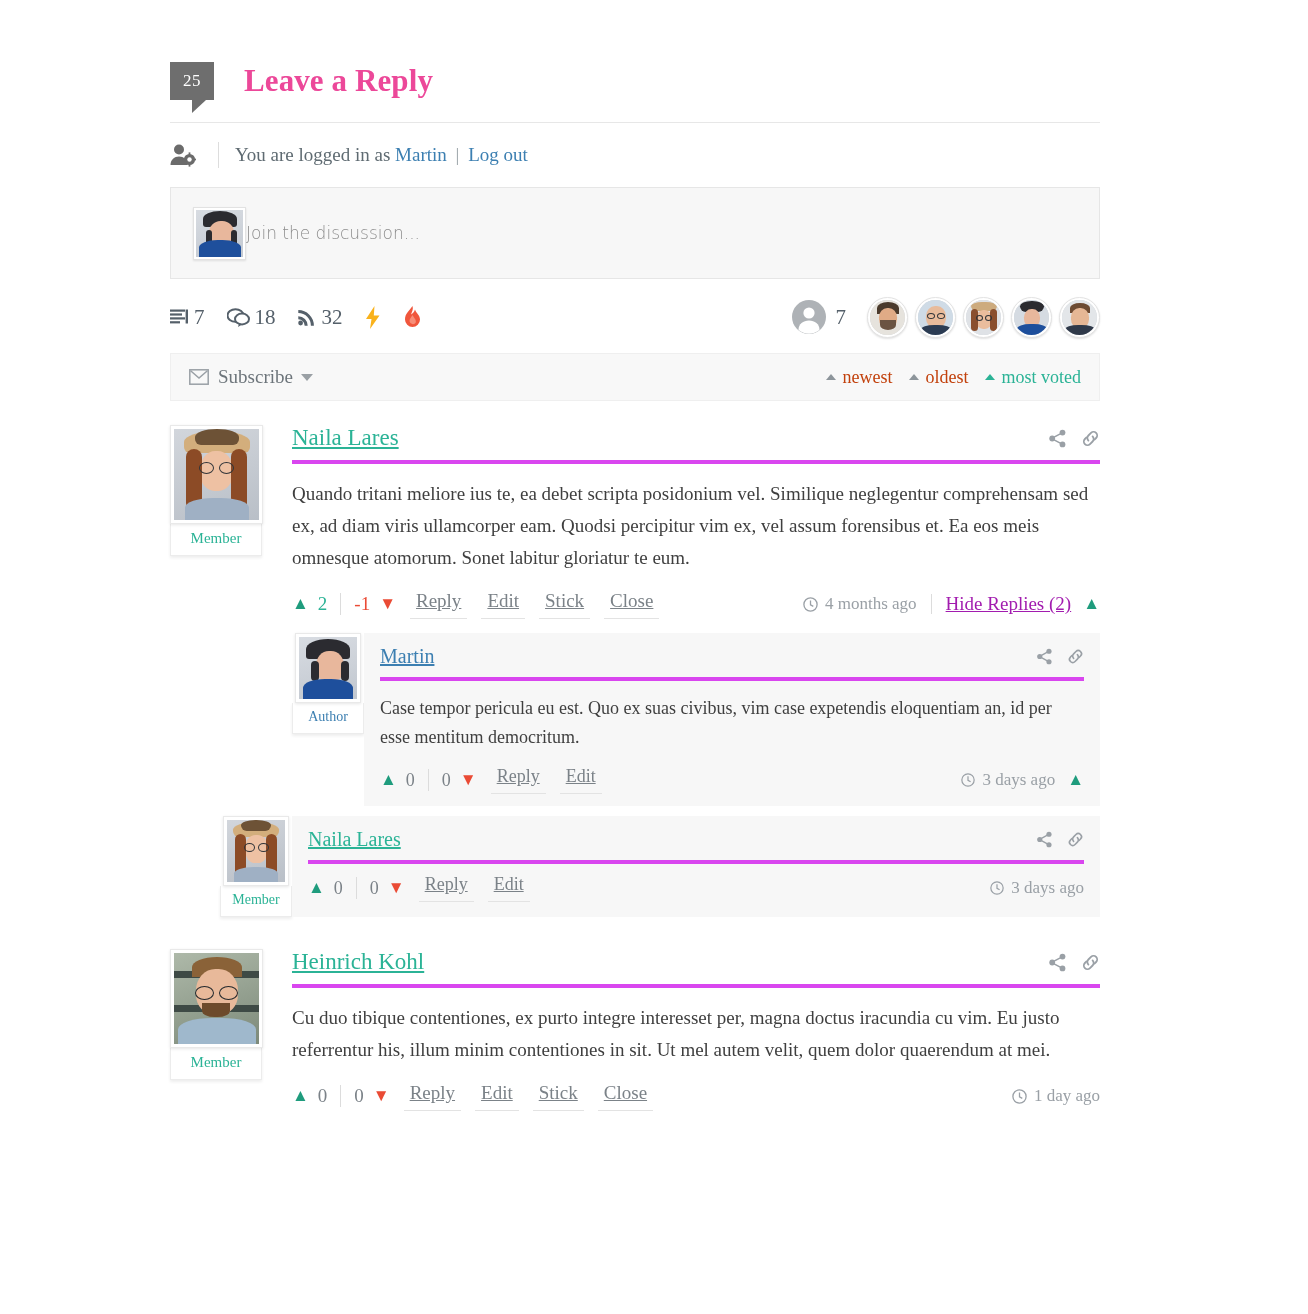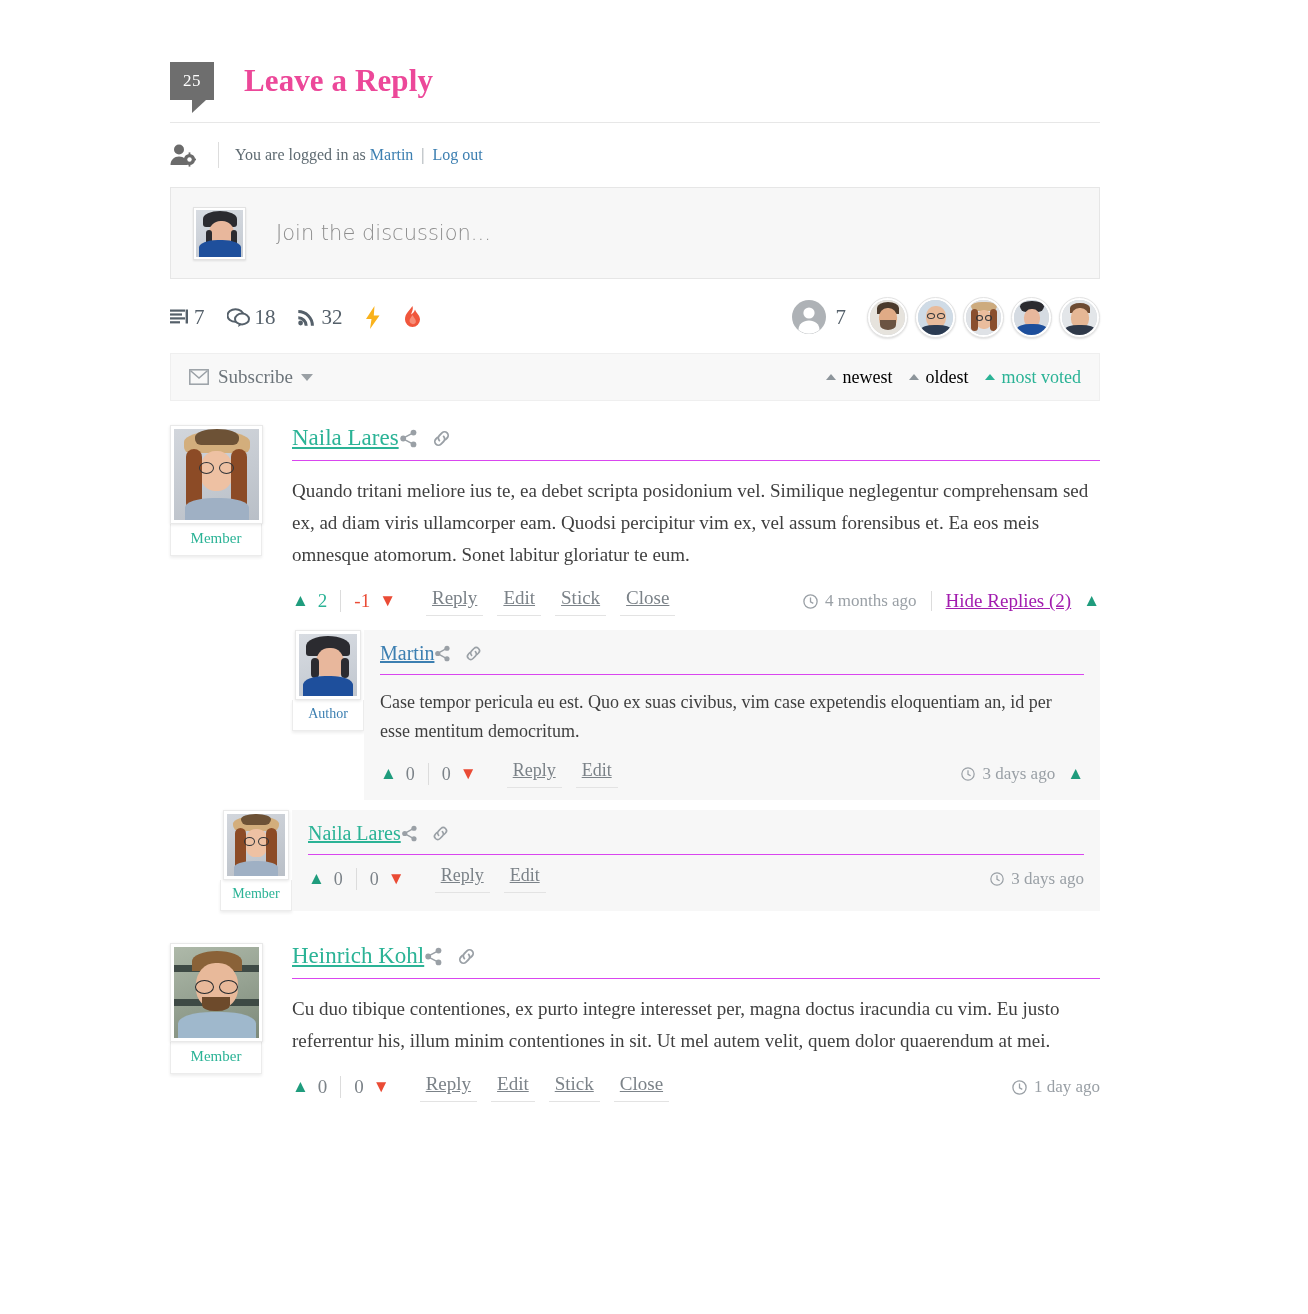--- a/index.html
+++ b/index.html
@@ -22,31 +22,31 @@
   .bubble:after { content: ""; position: absolute; left: 22px; top: 38px; width: 0; height: 0;
             border-left: 14px solid #6e6e6e; border-bottom: 13px solid transparent; }
   .head h2 { margin: 0 0 0 30px; font-size: 31px; font-weight: 700; color: #ec4899;
              font-family: "Liberation Serif", serif; letter-spacing: .1px; }
 
   
   .logged { display: flex; align-items: center; height: 56px; padding-top: 8px; }
   .user-gear { width: 34px; display: flex; align-items: center; justify-content: flex-start;
                color: #6b6b6b; }
   .vdiv { width: 1px; height: 26px; background: #dddddd; margin: 0 16px 0 14px; }
-  .logged-txt { font-size: 16px; color: #5f6b72; }
+  .logged-txt { font-size: 19px; color: #5f6b72; }
   .logged-txt a { color: #3c7fb1; text-decoration: none; }
   .logged-txt .sep { color: #9aa3a8; margin: 0 4px; }
 
   
   .form-box { margin-top: 8px; border: 1px solid #e6e6e6; background: #f7f7f7;
               height: 92px; display: flex; align-items: center; padding: 0 22px; }
   .form-av { width: 53px; height: 53px; border: 1px solid #e2e2e2; background: #fff; padding: 2px;
              box-shadow: 0 1px 2px rgba(0,0,0,.10); }
   .form-av .ph { width: 100%; height: 100%; }
-  .form-ph { margin-left: 30px; font-size: 21px; color: #8d8d8d;
+  .form-ph { font-size: 17px; color: #8d8d8d;
              font-family: "DejaVu Sans", sans-serif; font-weight: 300; }
 
   
   .stats { display: flex; align-items: center; justify-content: space-between;
            height: 68px; margin-top: 4px; }
   .stats-left { display: flex; align-items: center; }
   .stat { display: flex; align-items: center; margin-right: 22px; color: #55606a; }
   .stat .num { font-size: 21px; margin-left: 5px; color: #55606a;
                font-family: "Liberation Serif", serif; }
   .stats-right { display: flex; align-items: center; }
@@ -58,56 +58,56 @@
 
   
   .subbar { background: #f8f8f8; border: 1px solid #efefef; height: 48px;
             display: flex; align-items: center; justify-content: space-between;
             padding: 0 18px; margin-top: 2px; }
   .sub-left { display: flex; align-items: center; color: #8a8a8a; font-size: 19px; }
   .sub-left .lbl { margin: 0 8px 0 9px; color: #6d757b; }
   .caret-d { width: 0; height: 0; border-left: 6px solid transparent; border-right: 6px solid transparent;
              border-top: 7px solid #9aa0a5; }
   .sorts { display: flex; align-items: center; font-size: 18px; }
-  .sort { display: flex; align-items: center; color: #000000; margin-left: 16px; }
+  .sort { display: flex; align-items: center; color: #c2410c; margin-left: 16px; }
   .sort.active { color: #2bb396; }
   .caret-u { width: 0; height: 0; border-left: 5px solid transparent; border-right: 5px solid transparent;
              border-bottom: 6px solid #8d959b; margin-right: 7px; }
   .sort.active .caret-u { border-bottom-color: #2bb396; }
 
   
   .comments { margin-top: 24px; }
   .cmt { display: flex; position: relative; }
   .cmt + .cmt { margin-top: 10px; }
   .col-av { flex: 0 0 auto; text-align: center; }
   .ava-card { background: #fff; border: 1px solid #e9e9e9; padding: 3px;
               box-shadow: 0 1px 3px rgba(0,0,0,.10); display: inline-block; }
   .ava-card .ph { display: block; }
   .badge { display: block; background: #fff; border: 1px solid #ececec; border-top: none;
            font-size: 15px; padding: 6px 0 8px; box-shadow: 0 2px 3px rgba(0,0,0,.07); }
   .badge.member { color: #2bb396; }
   .badge.author { color: #3c7fb1; }
   .col-body { flex: 1 1 auto; min-width: 0; }
 
-  .cmt-head { display: flex; align-items: center; 
-              border-bottom: 1px solid #d946ef; padding-bottom: 9px; }
+  .cmt-head { display: flex; align-items: center; justify-content: space-between;
+              border-bottom: 4px solid #d946ef; padding-bottom: 9px; }
   .cmt-name { font-size: 23px; color: #2bb396; font-family: "Liberation Serif", serif; }
   .cmt-name.author { color: #3c7fb1; }
   .cmt-tools { display: flex; align-items: center; gap: 14px; color: #9aa0a6; }
   .cmt-text { font-size: 19px; line-height: 1.68; color: #3f3f3f; padding: 14px 0 6px; }
 
   .cmt-foot { display: flex; align-items: center; justify-content: space-between; padding: 10px 0 4px; }
   .votes { display: flex; align-items: center; font-size: 19px; }
   .vup { color: #1f9c7d; font-weight: bold; margin-right: 9px; font-size: 17px; }
   .vdown { color: #ea4b35; font-weight: bold; margin-left: 9px; font-size: 17px; }
   .vnum { color: #7b8288; }
   .vnum.pos { color: #2bb396; }
   .vnum.neg { color: #ea4b35; }
   .vsep { width: 1px; height: 22px; background: #dcdcdc; margin: 0 13px; }
-  .acts { display: flex; align-items: center; margin-left: 30px; }
+  .acts { display: flex; align-items: center; margin-left: 14px; }
   .act { font-size: 19px; color: #7b8288; border-bottom: 1px solid #e3e3e3;
          padding: 0 6px 6px; margin-right: 14px; }
   .foot-right { display: flex; align-items: center; font-size: 17px; color: #9aa0a6; }
   .foot-right .ago { margin-left: 7px; }
   .foot-sep { width: 1px; height: 20px; background: #dcdcdc; margin: 0 14px; }
   .hide-rep { color: #a21caf; font-size: 19px; }
   .chev-up { margin-left: 12px; color: #1f9c7d; font-weight: bold; font-size: 17px; }
   .chev-up.small { color: #1f9c7d; }
 
   

